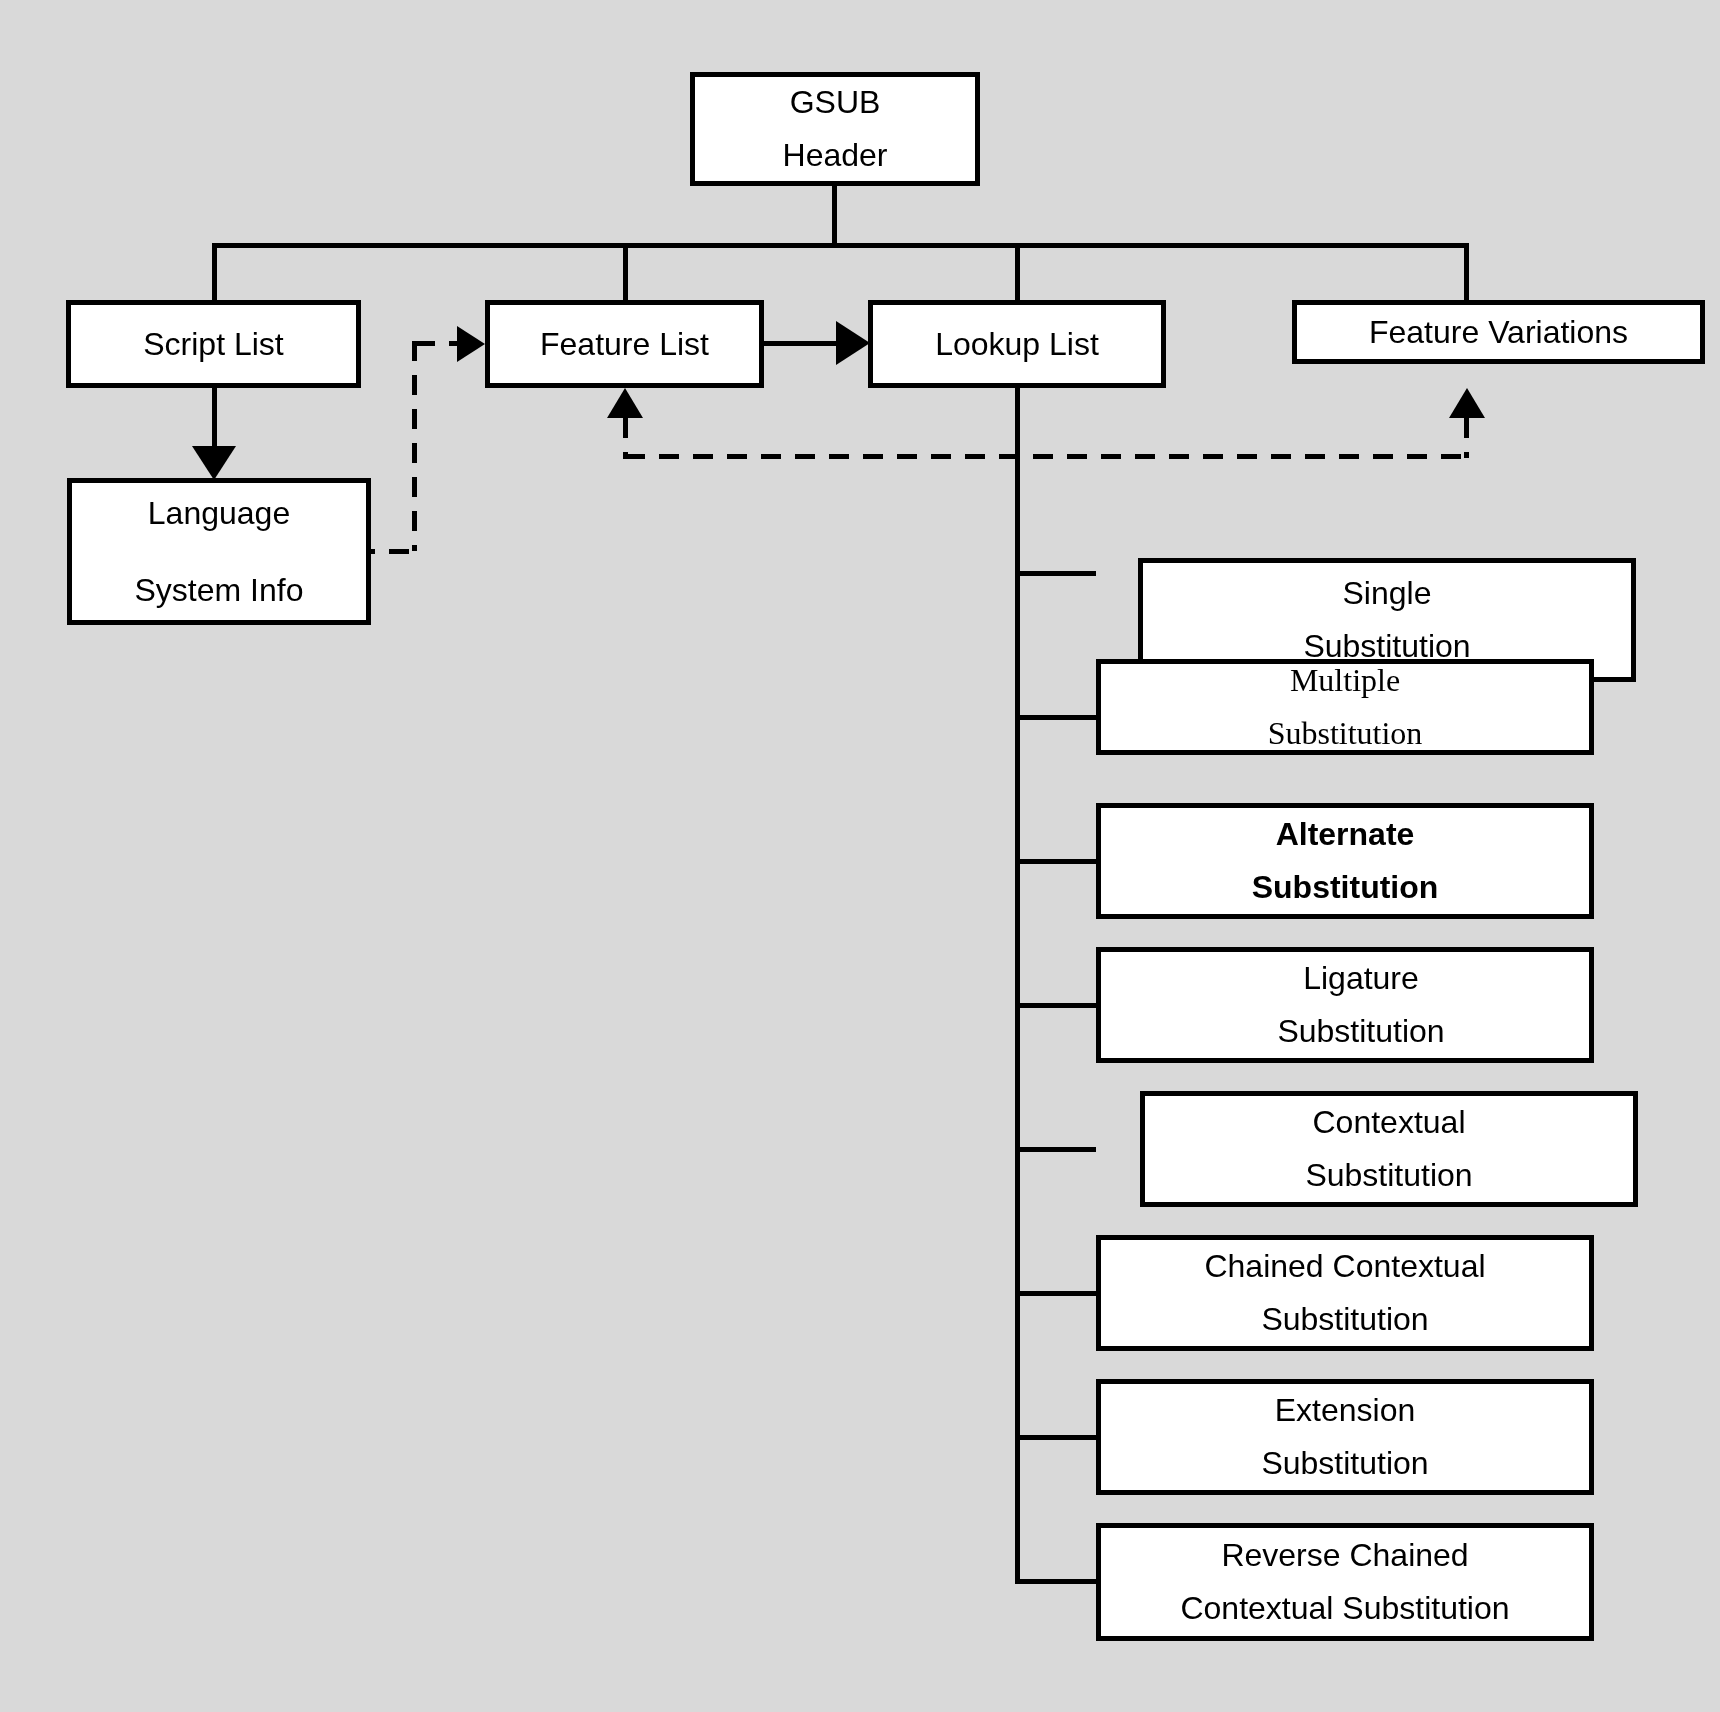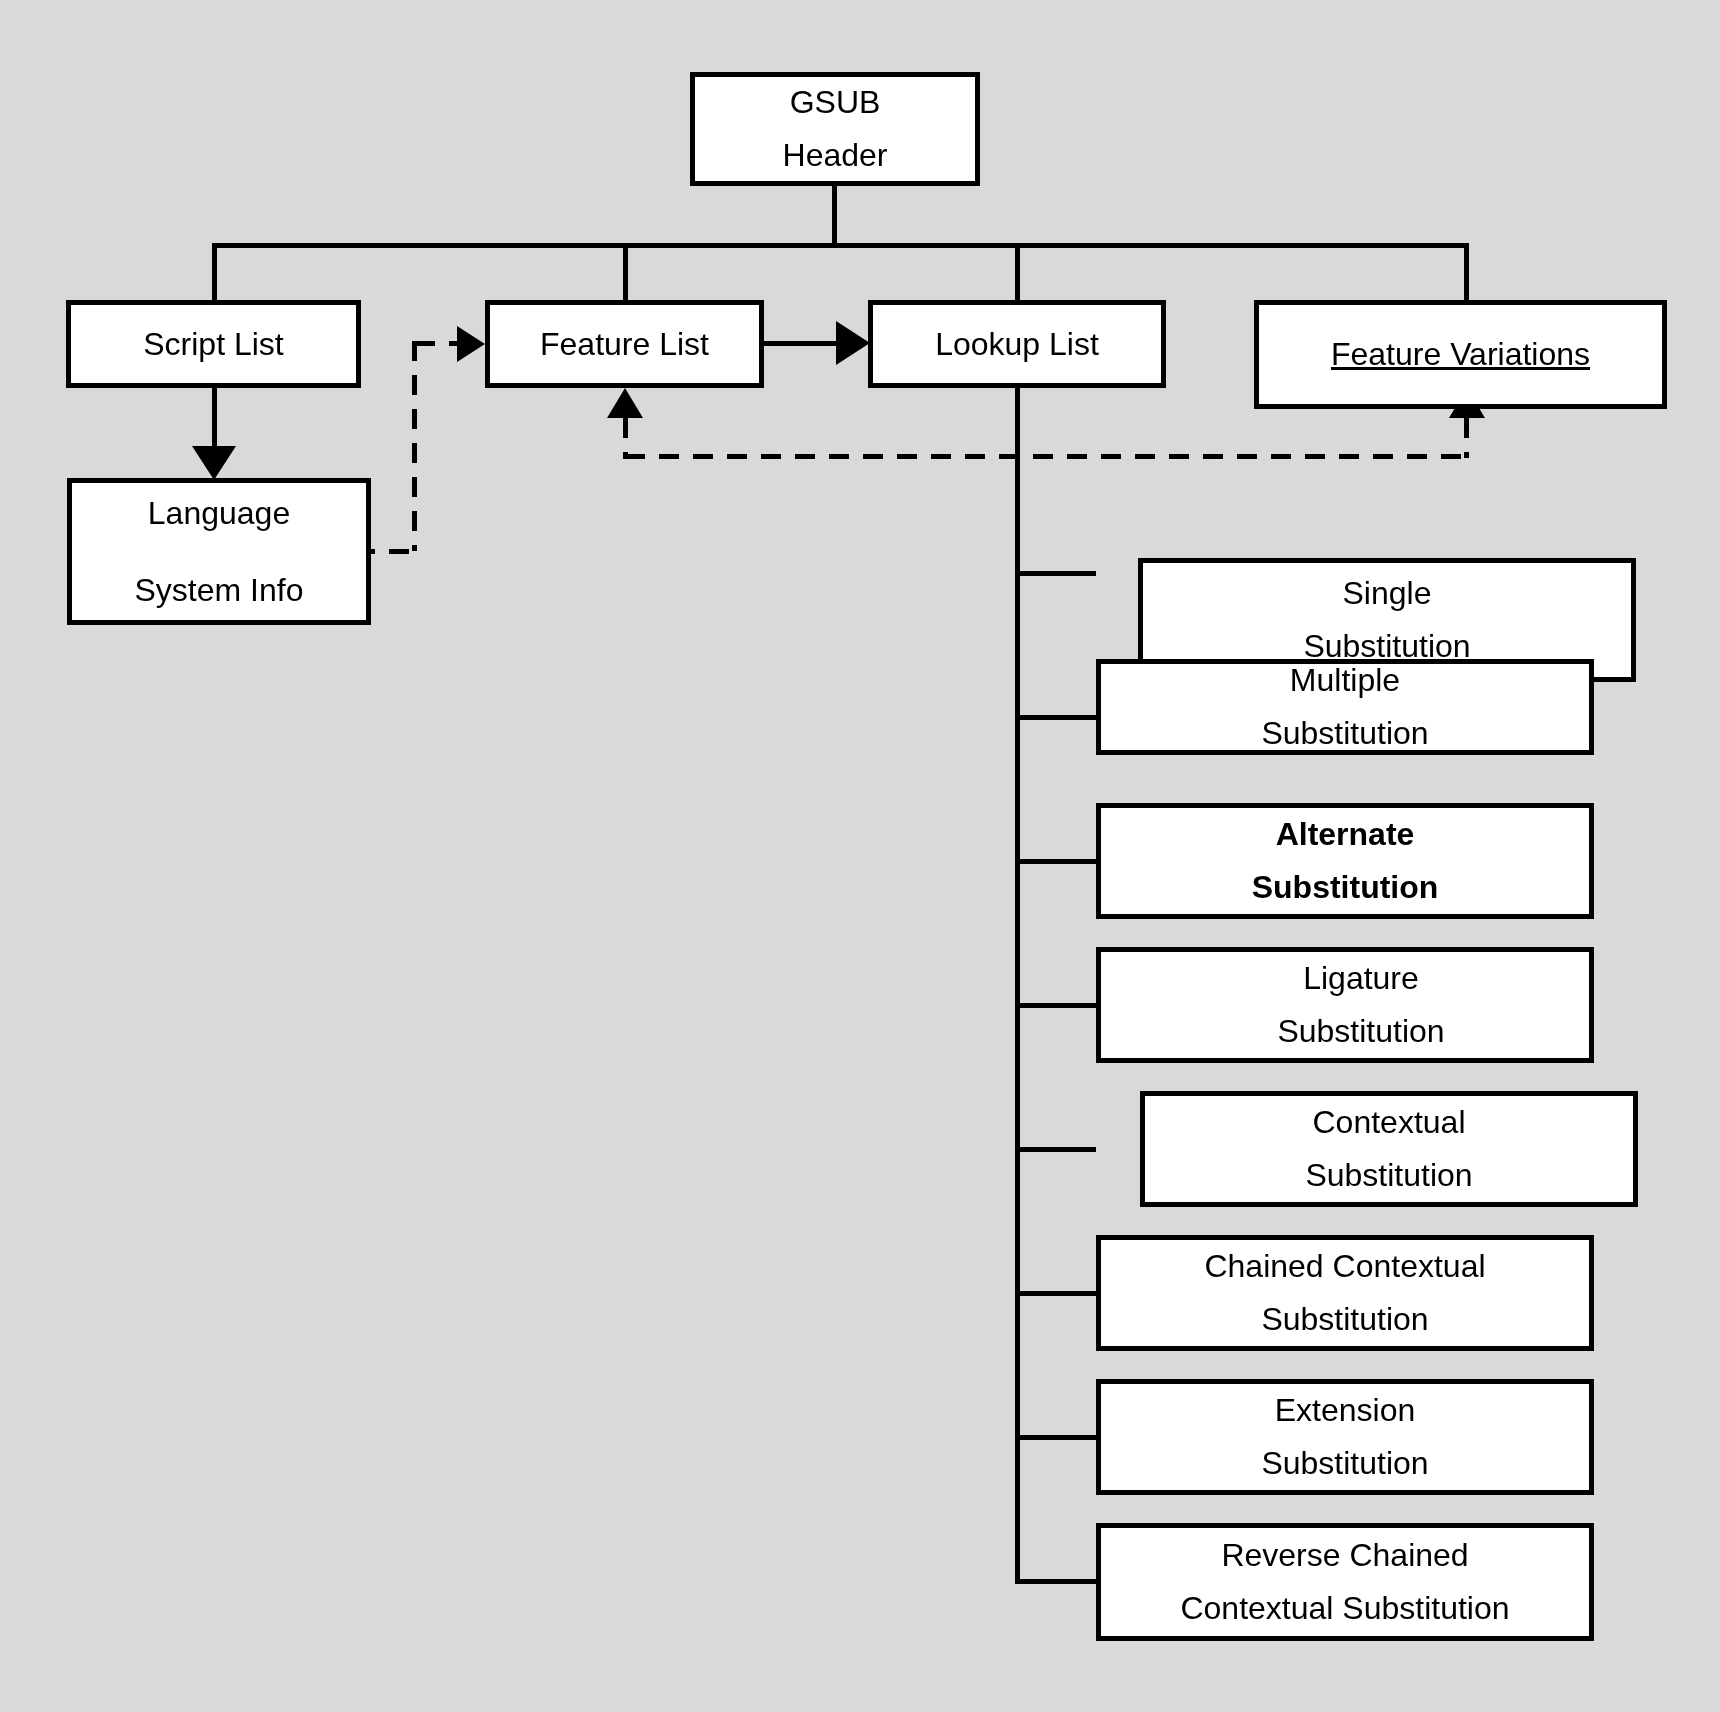--- a/index.html
+++ b/index.html
@@ -76,35 +76,35 @@
   </div>
 
   <div class="node" style="left:485px;top:300px;width:279px;height:88px;">
     <span>Feature List</span>
   </div>
 
   <div class="node" style="left:868px;top:300px;width:298px;height:88px;">
     <span>Lookup List</span>
   </div>
 
-  <div class="node" style="left:1254px;top:300px;width:413px;height:109px;text-decoration:underline;">
+  <div class="node" style="left:1292px;top:300px;width:413px;height:64px;">
     <span>Feature Variations</span>
   </div>
 
   <div class="node" style="left:67px;top:478px;width:304px;height:147px;gap:24px;">
     <span>Language</span>
     <span>System Info</span>
   </div>
 
   <div class="node" style="left:1138px;top:515px;width:498px;height:124px;margin-top:43px;">
     <span>Single</span>
     <span>Substitution</span>
   </div>
 
-  <div class="node" style="left:1096px;top:659px;width:498px;height:96px;">
+  <div class="node" style="left:1096px;top:659px;width:498px;height:96px;font-family:Liberation Serif, serif;">
     <span>Multiple</span>
     <span>Substitution</span>
   </div>
 
   <div class="node" style="left:1096px;top:803px;width:498px;height:116px;font-weight:bold;">
     <span>Alternate</span>
     <span>Substitution</span>
   </div>
 
   <div class="node" style="left:1096px;top:947px;width:498px;height:116px;padding-left:32px;">

